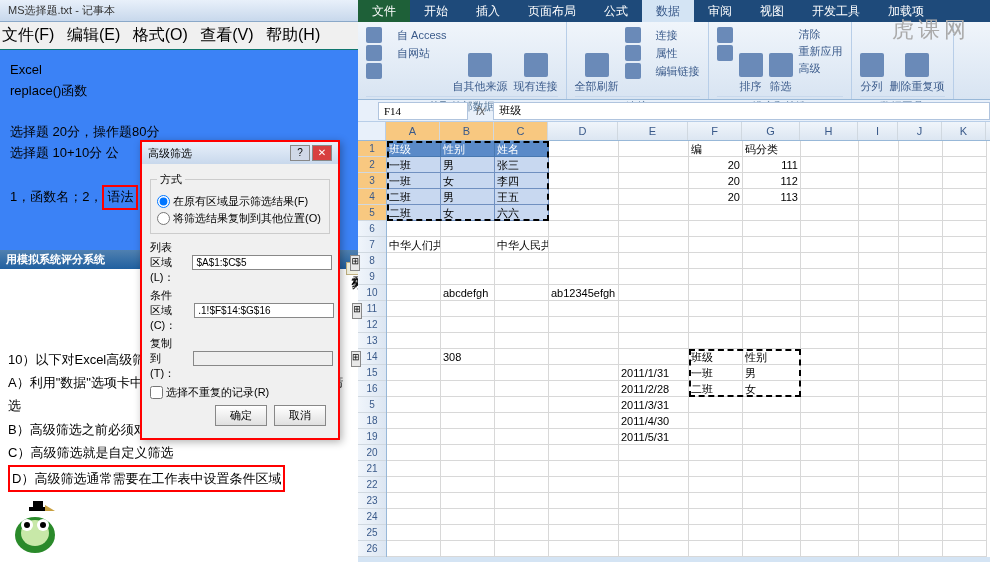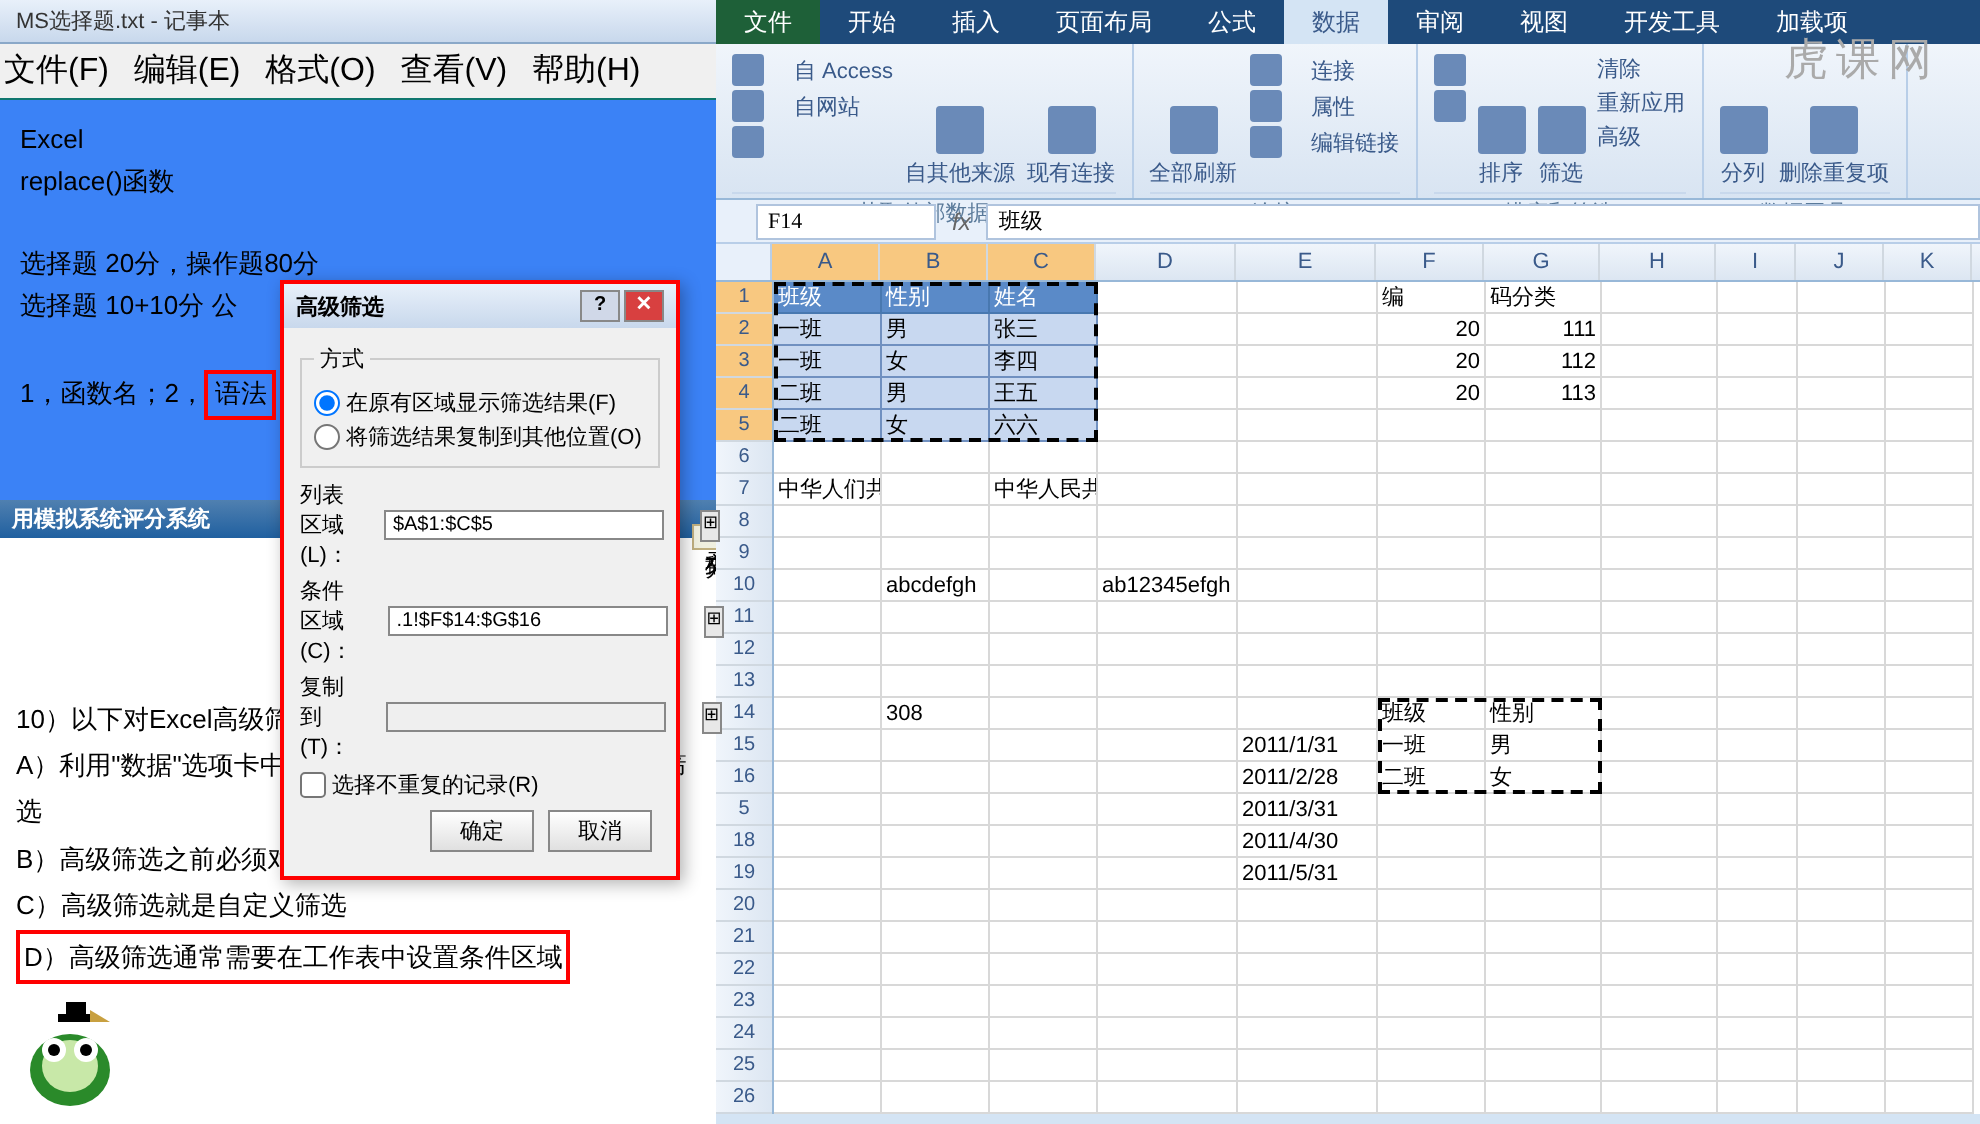--- a/index.html
+++ b/index.html
@@ -60,21 +60,21 @@
     .cells { position: relative; }
     .cell-row { display: flex; height: 16px; }
     .cell { border-right: 1px solid #d8d8d8; border-bottom: 1px solid #d8d8d8; font-size: 11px; padding: 0 2px; line-height: 16px; overflow: hidden; white-space: nowrap; }
     .cell.sel { background: #c8d8f0; border-color: #7090c0; }
     .cell.hdr { background: #5a8ac8; color: #fff; border-color: #4878b0; }
     
     .marquee { position: absolute; border: 2px dashed #000; pointer-events: none; }
     
     
     .dialog { position: absolute; left: 140px; top: 140px; width: 200px; background: #f0f0f0; border: 2px solid red; box-shadow: 2px 2px 8px rgba(0,0,0,0.3); z-index: 100; }
-    .dialog-title { background: linear-gradient(#e8f0fa, #c8d8ec); padding: 3px 6px; font-size: 11px; display: flex; justify-content: space-between; align-items: center; font-weight: bold; }
+    .dialog-title { background: linear-gradient(#e8f0fa, #c8d8ec); padding: 3px 6px; font-size: 11px; display: flex; justify-content: space-between; align-items: center; }
     .dialog-title-btns { display: flex; gap: 2px; }
     .dialog-title-btn { width: 20px; height: 16px; background: #d0d8e8; border: 1px solid #888; text-align: center; font-size: 10px; line-height: 14px; }
     .dialog-title-btn.close { background: #d84040; color: #fff; }
     .dialog-body { padding: 8px; font-size: 11px; }
     .dialog-fieldset { border: 1px solid #ccc; padding: 6px; margin-bottom: 6px; }
     .dialog-fieldset legend { font-size: 11px; padding: 0 3px; }
     .radio-row { display: flex; align-items: center; gap: 3px; padding: 1px 0; }
     .field-row { display: flex; align-items: center; gap: 18px; margin: 3px 0; }
     .field-row label { width: 62px; }
     .field-row input[type=text] { flex: 1; border: 1px solid #888; padding: 1px 3px; font-size: 10px; }

